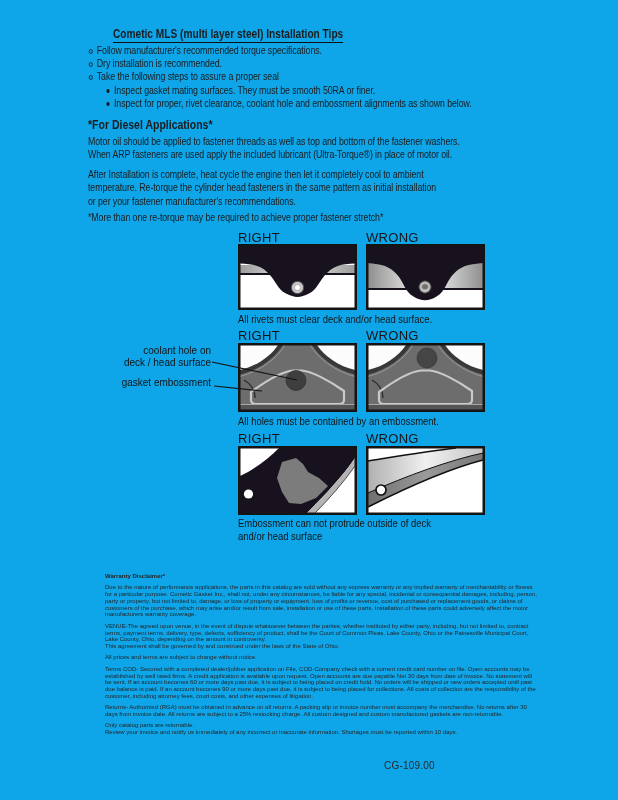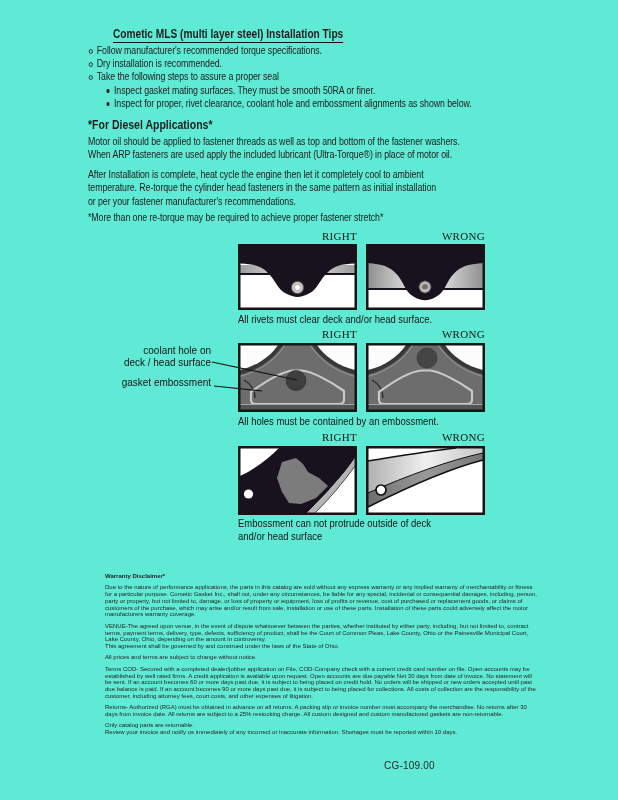--- a/index.html
+++ b/index.html
@@ -1,17 +1,17 @@
 <!DOCTYPE html>
 <html><head>
 <meta charset="utf-8">
 <style>
   html,body { margin:0; padding:0; background:#ffffff; }
   .page {
-    position:relative; width:618px; height:800px; background:#5eead4;
+    position:relative; width:618px; height:800px; background:#0ea5e9;
     font-family:"Liberation Sans", sans-serif; color:#1c1c1c; overflow:hidden;
   }
   .abs { position:absolute; }
 
   
   .title { left:113px; top:26px; font-size:13px; font-weight:bold; white-space:nowrap;
            transform:scaleX(.78); transform-origin:left top; }
   .title-inner { display:inline-block; border-bottom:1.6px solid #101010; padding-bottom:1px; }
 
   
@@ -26,21 +26,21 @@
           background:#161616; border-radius:50%; }
 
   
   .diesel-h { left:88px; top:118px; font-size:12.5px; font-weight:bold; white-space:nowrap;
               transform:scaleX(.84); transform-origin:left top; }
   .bodypara { left:88px; font-size:11px; line-height:13.4px; letter-spacing:-.1px;
               white-space:nowrap; transform:scaleX(.8); transform-origin:left top; }
   .p1 { top:135px; } .p2 { top:168px; } .p3 { top:211px; }
 
   
-  .dlabel { width:119px; text-align:right; font-size:11px; letter-spacing:.3px; color:#141414;font-family:Liberation Serif, serif; }
+  .dlabel { width:119px; text-align:left; font-size:13px; letter-spacing:.3px; color:#141414; }
   .dbox svg { display:block; }
   .cap { font-size:11px; line-height:13px; white-space:nowrap; color:#141414;
          transform:scaleX(.86); transform-origin:left top; }
   .callout { text-align:right; font-size:10.5px; line-height:12px; color:#141414;
              transform:scaleX(.95); transform-origin:right top; width:115px; }
   .leaders { z-index:3; pointer-events:none; }
 
   
   .legal { left:105px; top:573px; width:432px; font-size:6px; line-height:6.8px; color:#262626; }
   .legal-h { font-weight:bold; margin-bottom:4.5px; }

